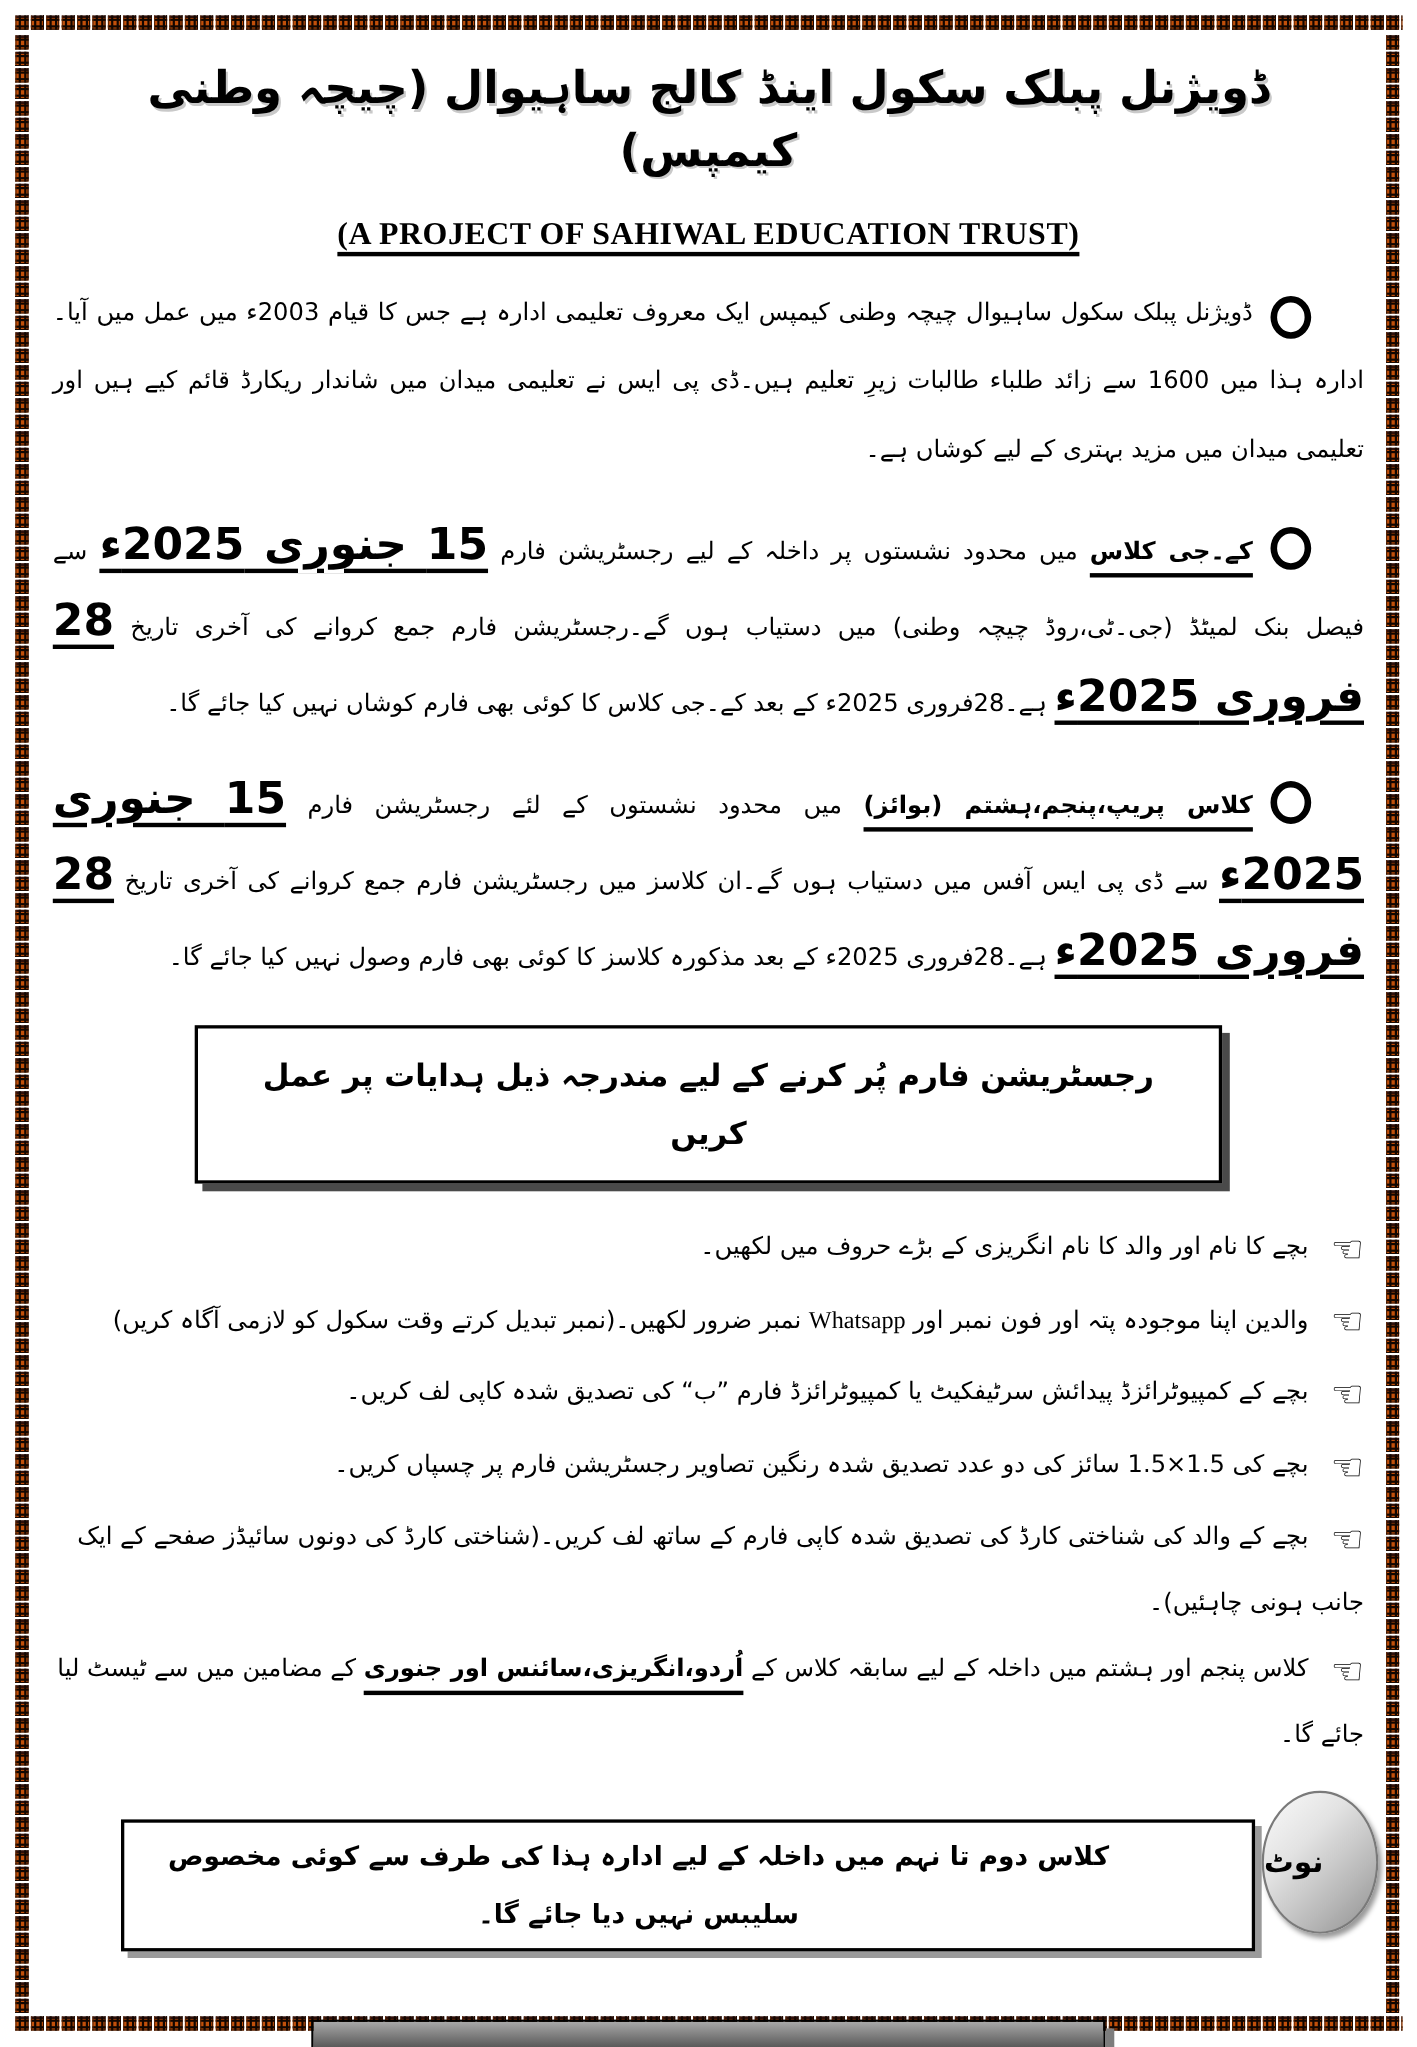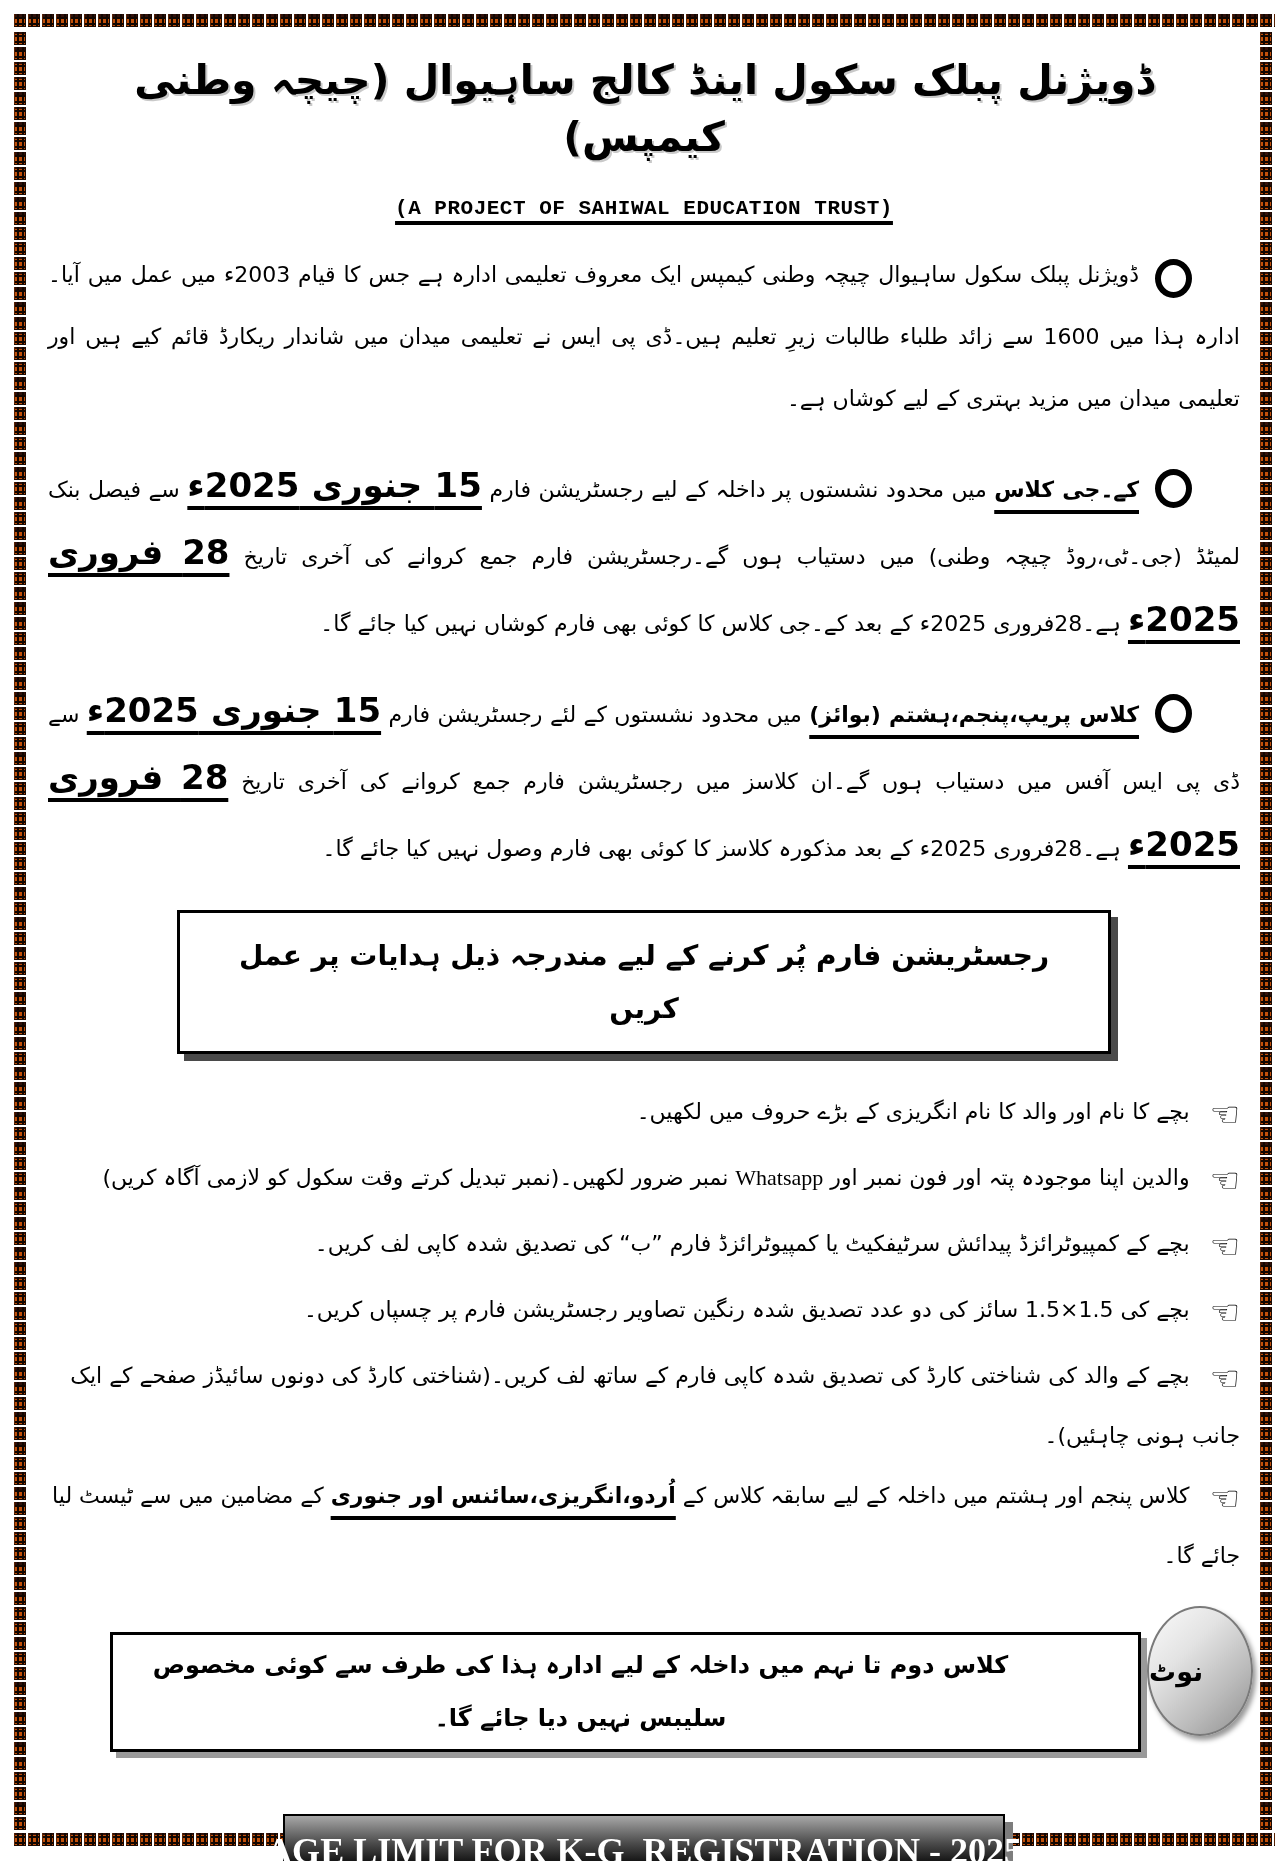--- a/index.html
+++ b/index.html
@@ -24,34 +24,34 @@
     box-shadow:inset -1px -1px 0 #1c0a02, inset 1px 0 0 #5a2506;
   }
   
   .content{position:absolute;top:30px;left:32px;right:32px;bottom:30px;padding:6px 16px;}
   .urdu{direction:rtl;unicode-bidi:embed;}
   .title{
     margin-top:16px;text-align:center;font-size:41px;font-weight:bold;line-height:1.4;
     text-shadow:2px 2px 0 #c9c9c9;
   }
   .subtitle{
-    margin-top:30px;text-align:center;font-family:Liberation Mono, monospace;
-    font-size:21px;font-weight:bold;letter-spacing:.5px;
+    margin-top:30px;text-align:center;font-family:Liberation Serif, serif;
+    font-size:29px;font-weight:bold;letter-spacing:.5px;
   }
   .subtitle span{text-decoration:underline;text-decoration-thickness:3.5px;text-underline-offset:7px;}
   .para{
     margin-top:24px;font-size:22px;line-height:62px;text-align:justify;clear:both;
   }
   .ring{
     float:right;width:25px;height:27px;border:6px solid #000;border-radius:50%;
     margin:15px 48px 0 16px;
   }
   .b{font-weight:bold;}
   .u{text-decoration:underline;text-decoration-thickness:3.5px;text-underline-offset:13px;}
-  .lg{font-size:34px;font-weight:bold;text-underline-offset:9px;}
+  .lg{font-size:40px;font-weight:bold;text-underline-offset:9px;}
   .en{font-family:"Liberation Serif",serif;direction:ltr;unicode-bidi:embed;}
   
   .instr-box{
     width:872px;margin:30px auto 0;border:3px solid #000;background:#fff;
     box-shadow:7px 7px 0 #4a4a4a;text-align:center;padding:16px 28px;
   }
   .instr-box .txt{font-size:28px;font-weight:bold;line-height:1.9;}
   
   .items{margin-top:28px;}
   .item{clear:both;font-size:22px;line-height:60px;text-align:right;min-height:66px;}

